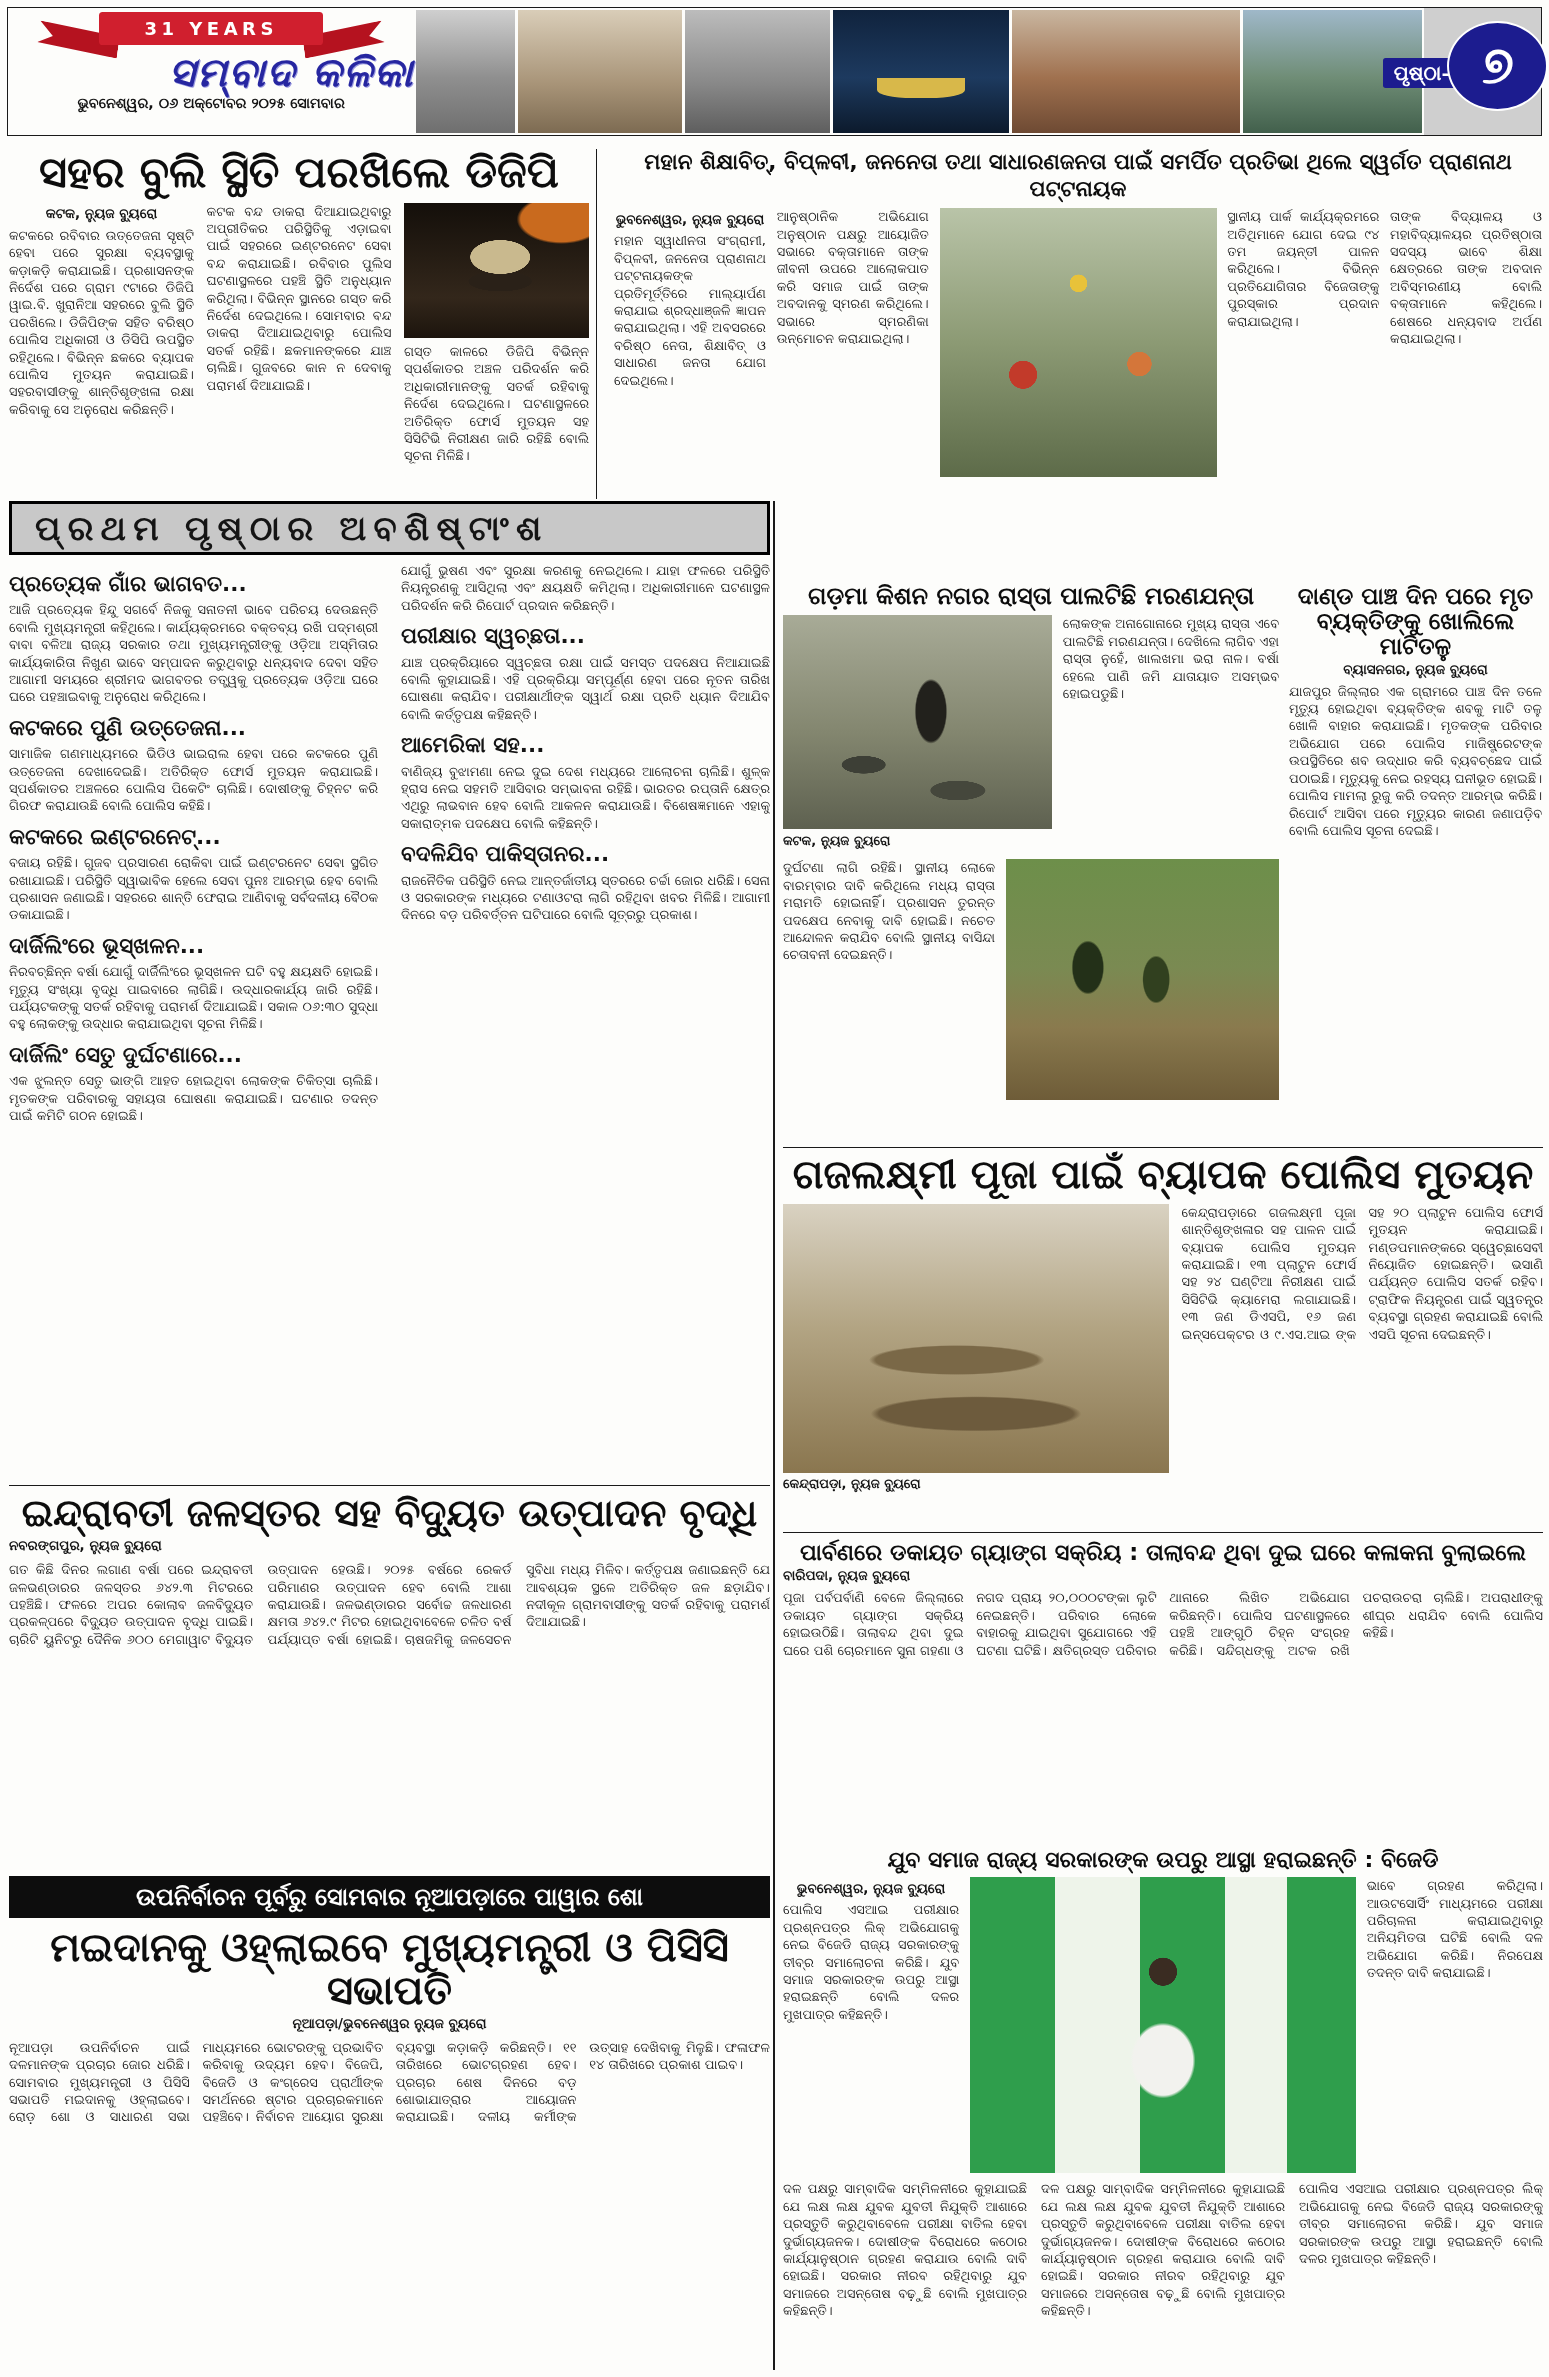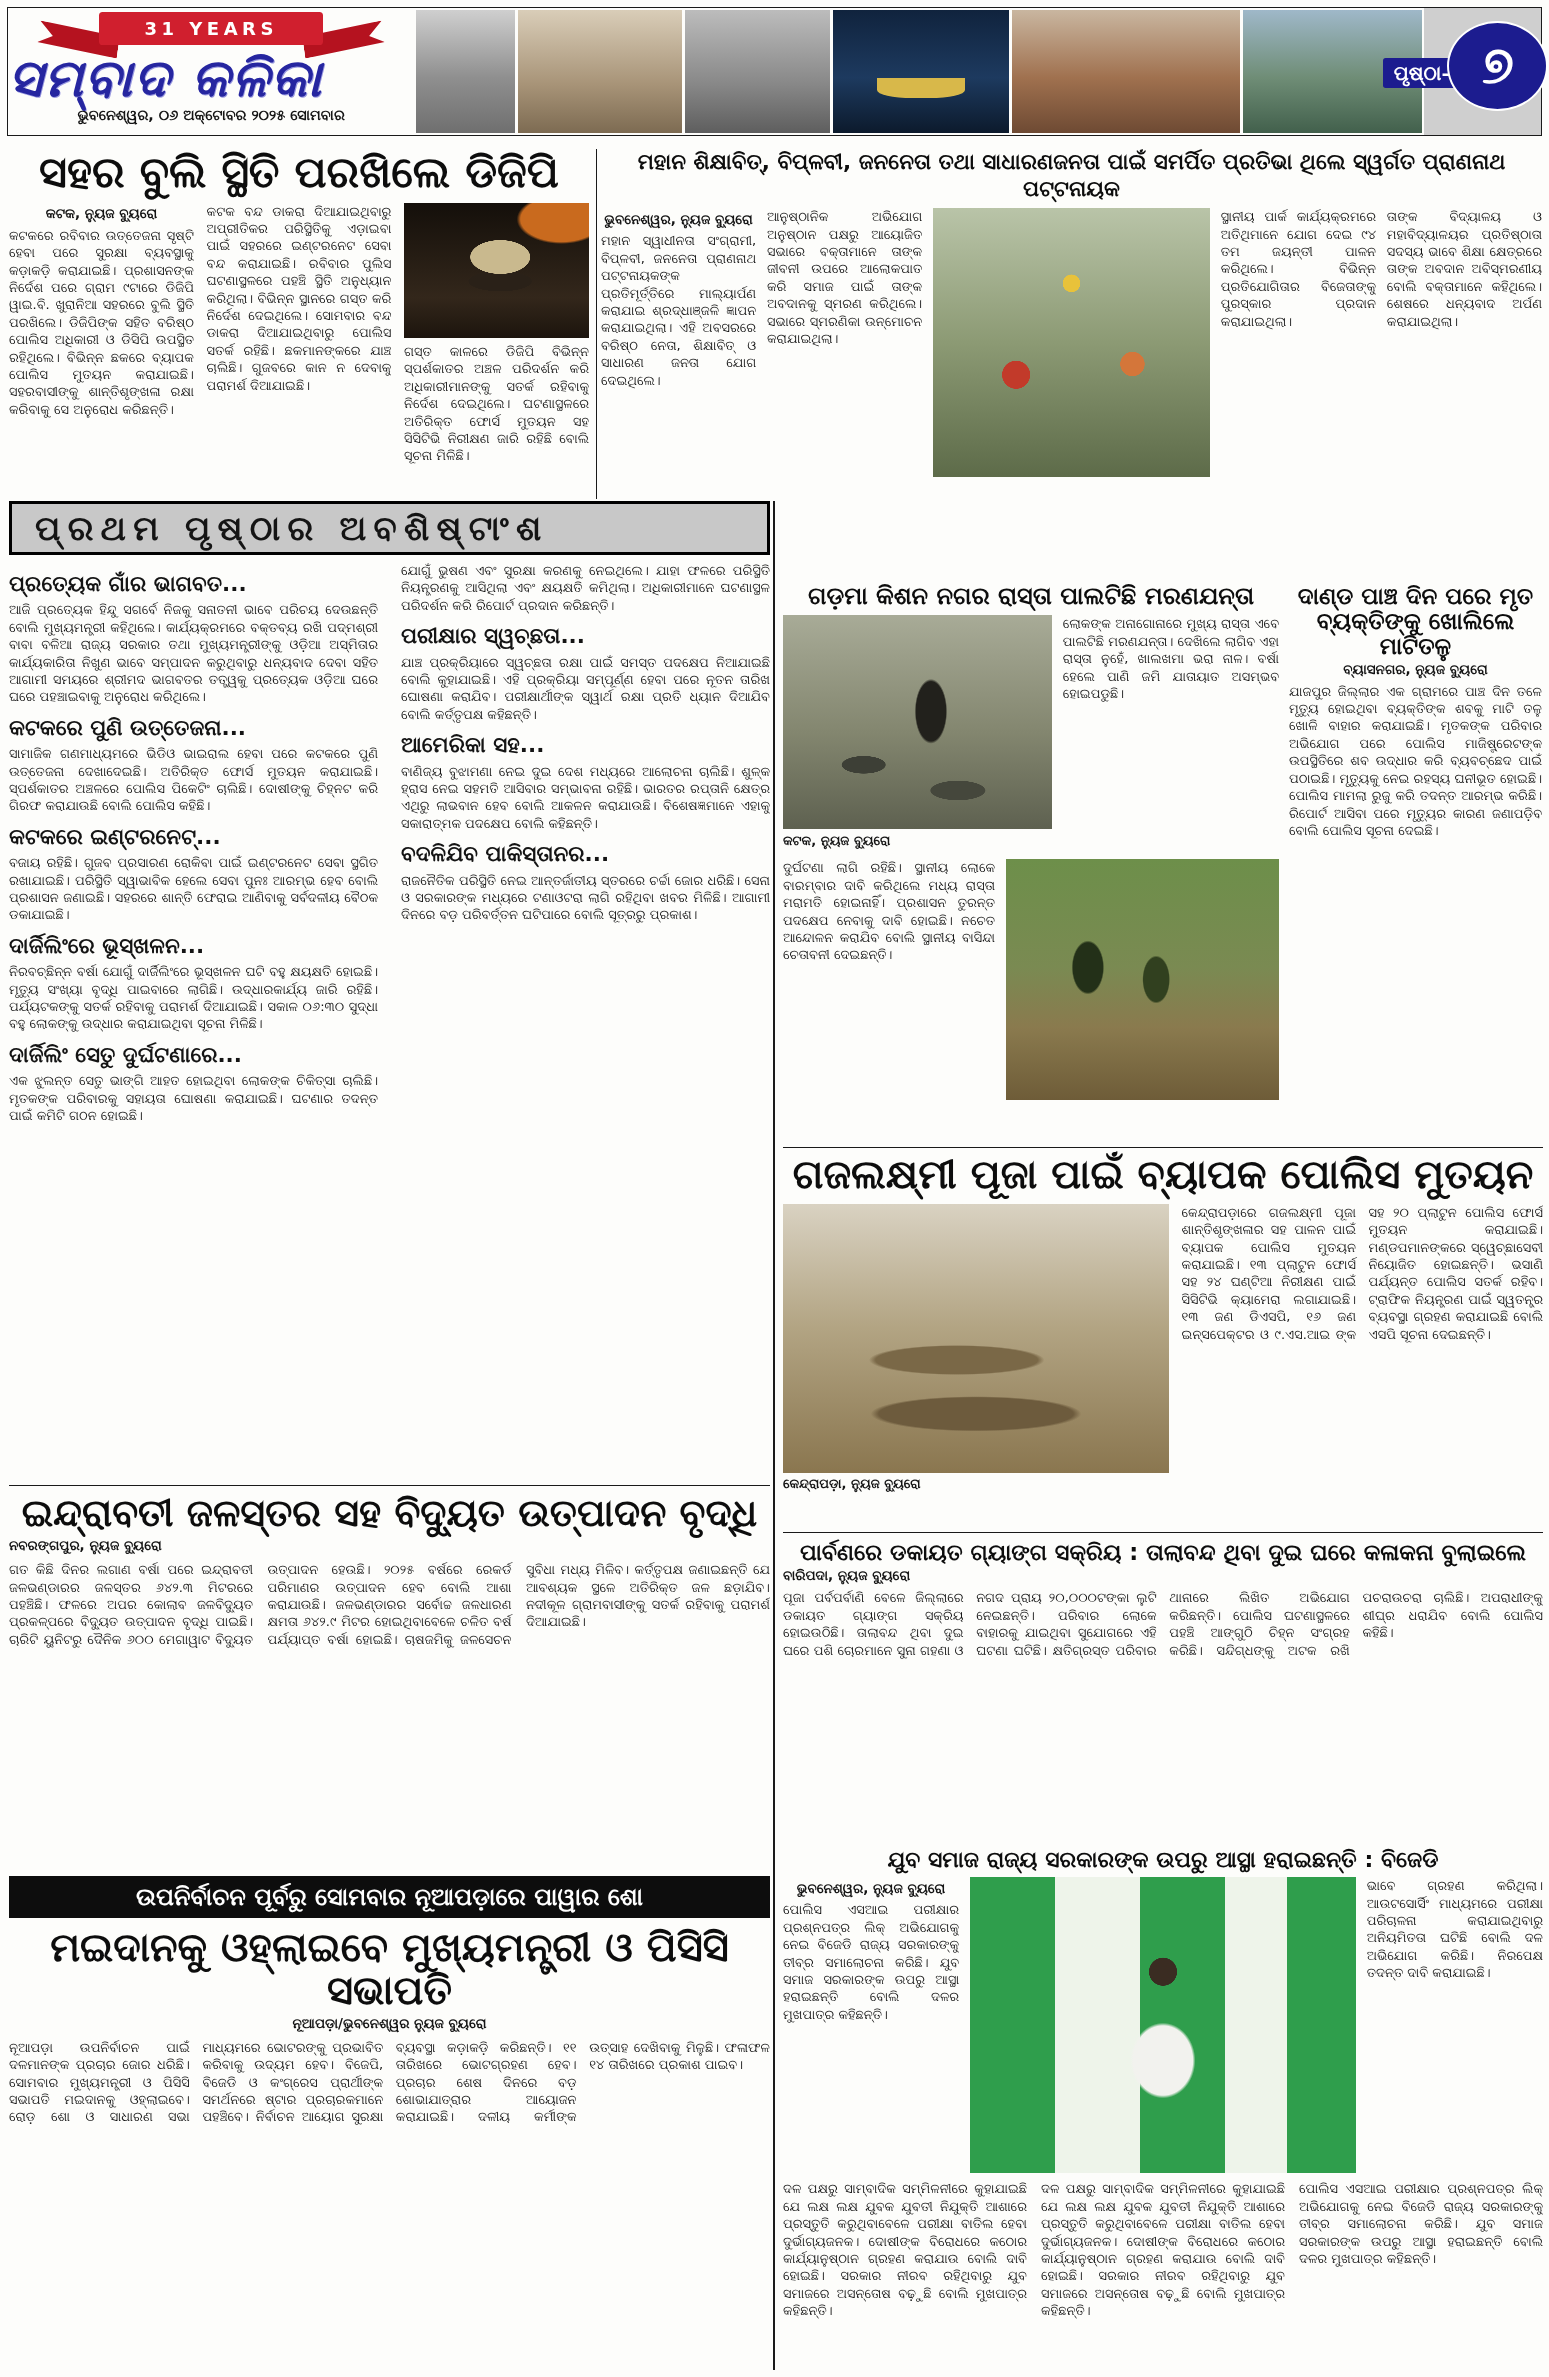--- a/index.html
+++ b/index.html
@@ -17,21 +17,21 @@
   .ribbon-wrap { position:relative; width:296px; margin:0 auto; height:40px; }
   .ribbon {
     position:relative; margin:0 auto; width:224px; background:#d01f2e; color:#fff;
     font-weight:bold; font-size:18px; letter-spacing:4.5px; text-align:center;
     padding:6.3px 0; border-radius:3.6px; z-index:2;
   }
   .ribbon-tail { position:absolute; top:14.4px; width:81px; height:27px; background:#b5121f; z-index:1; }
   .ribbon-tail.left  { left:-25px;  clip-path:polygon(0 0,100% 20%,100% 100%,0 80%,18% 50%); transform:rotate(8deg); }
   .ribbon-tail.right { right:-25px; clip-path:polygon(0 20%,100% 0,82% 50%,100% 80%,0 100%); transform:rotate(-8deg); }
   .paper-logo {
-    text-align:left; font-size:52px; font-weight:bold; color:#2626a0; line-height:1.0;
+    text-align:right; font-size:40px; font-weight:bold; color:#2626a0; line-height:1.0;
     text-shadow:0.9px 0.9px 0 #9a9ae0; letter-spacing:1.8px; font-style:italic;
   }
   .dateline { text-align:center; font-size:14.4px; font-weight:bold; margin-top:3.6px; }
   .photo-strip { flex:1; display:flex; gap:2.7px; padding:1.8px; overflow:hidden; }
   .strip-photo { height:100%; }
   .sp1 { width:117px; background:linear-gradient(180deg,#cfcfcf,#8f8f8f 55%,#6f6f6f); }
   .sp2 { width:193px; background:linear-gradient(180deg,#d9cdb8,#a89478 60%,#7d6b52); }
   .sp3 { width:171px; background:linear-gradient(180deg,#bcbcbc,#888 60%,#5e5e5e); }
   .sp4 { width:207px; background:linear-gradient(180deg,#10233d,#1d3a5f 55%,#0c1a2c); position:relative; }
   .sp4::after { content:""; position:absolute; left:25%; top:55%; width:50%; height:16%; background:#d8b84a; border-radius:0 0 40% 40%; }
@@ -61,21 +61,21 @@
   .art1 .headline { font-size:43px; }
   .art1-cols { display:flex; gap:12.6px; margin-top:7.2px; height:269px; }
   .art1-cols .col { flex:1; }
   .dgp-photo { width:100%; height:135px; background:
       radial-gradient(ellipse 54px 30.5px at 52% 40%, #c9b98e 0 55%, transparent 56%),
       radial-gradient(ellipse 57px 18px at 52% 58%, #2a2118 0 55%, transparent 56%),
       radial-gradient(ellipse 81px 45px at 85% 12%, #c96a1e 0 50%, transparent 55%),
       linear-gradient(180deg,#140f0a,#33271b 70%,#1c140d); }
 
   
-  .art2 { left:596px; top:149px; width:946px; height:350px; border-left:1.8px solid #1a1a1a; padding-left:4px; }
+  .art2 { left:596px; top:149px; width:946px; height:350px; border-left:1.8px solid #1a1a1a; padding-left:17px; }
   .art2 .headline { font-size:21.5px; line-height:1.25; }
   .art2-cols { display:flex; gap:10.8px; margin-top:5.4px; height:284px; }
   .art2-cols .col { flex:1; }
   .statue-photo { width:277px; height:269px; flex:0 0 auto; background:
       radial-gradient(circle 14.4px at 50% 28%, #e8c23a 0 60%, transparent 62%),
       radial-gradient(circle 23px at 30% 62%, #c23a2a 0 60%, transparent 62%),
       radial-gradient(circle 20px at 72% 58%, #d4763a 0 60%, transparent 62%),
       linear-gradient(180deg,#b9c4a8,#8c9a74 50%,#5d6b49); }
 
   

